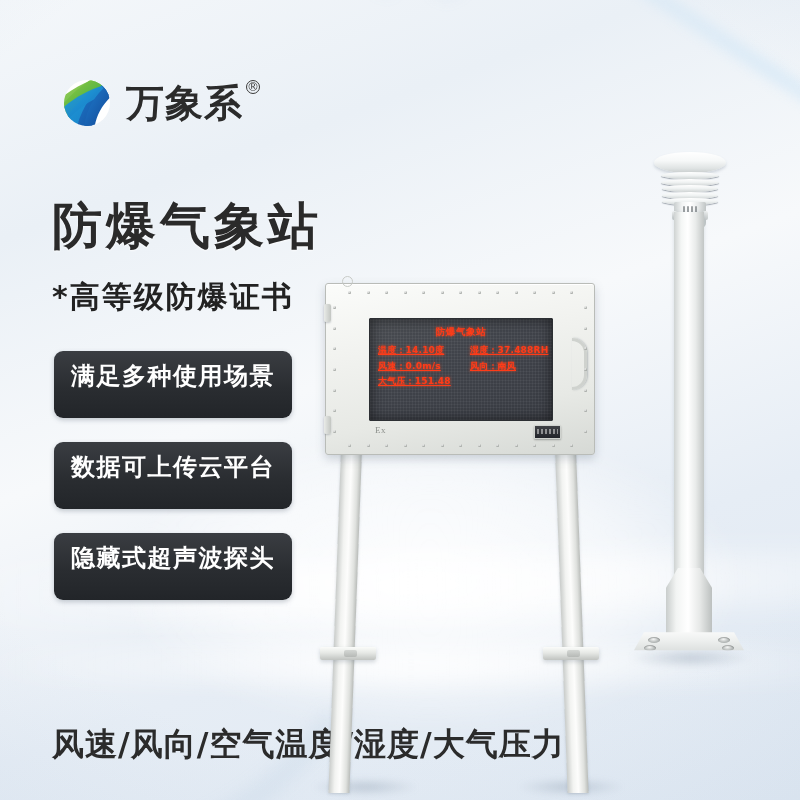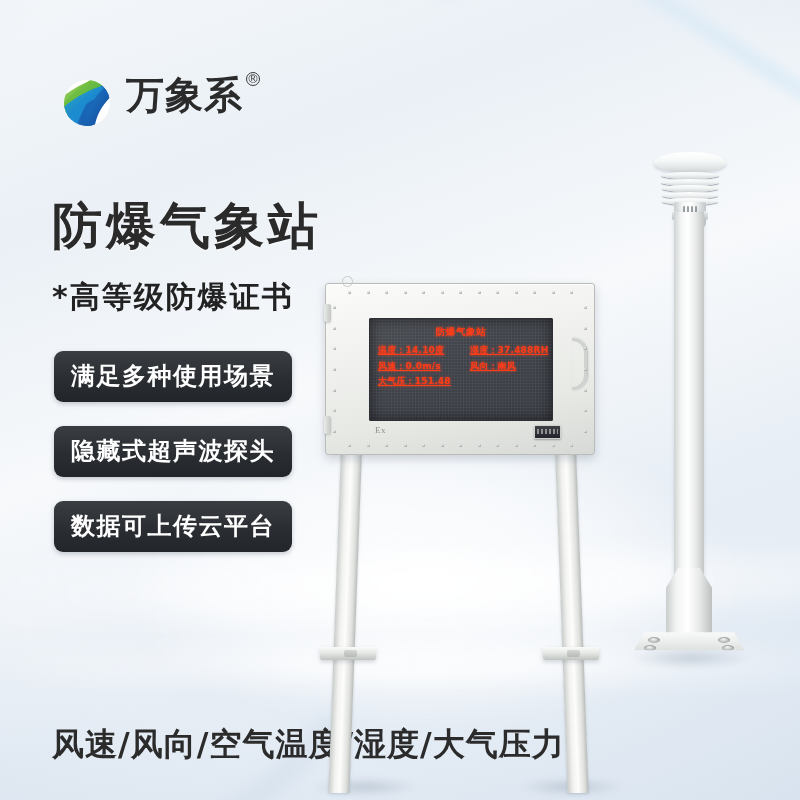--- a/index.html
+++ b/index.html
@@ -62,21 +62,21 @@
     position:absolute;left:-40px;top:648px;width:900px;height:34px;
     background:linear-gradient(90deg,rgba(255,255,255,.0),rgba(255,255,255,.75),rgba(255,255,255,.1));
     filter:blur(11px);
   }
   .vig{
     position:absolute;inset:0;
     background:radial-gradient(ellipse 115% 95% at 48% 42%,rgba(255,255,255,0) 55%,rgba(176,196,219,.30) 100%);
   }
 
   
-  #logo{position:absolute;left:60px;top:76px;display:flex;gap:12px;}
+  #logo{position:absolute;left:60px;top:76px;display:flex;align-items:center;gap:12px;}
   .logo-mark{width:54px;height:54px;position:relative;flex:0 0 auto;}
   .logo-txt{
     font-family:"DejaVu Sans","Liberation Sans",sans-serif;
     font-size:38px;font-weight:bold;color:#2b2b2b;letter-spacing:1px;
     position:relative;line-height:1;white-space:nowrap;
   }
   .reg{
     position:absolute;right:-17px;top:-4px;font-size:12px;font-weight:normal;color:#3a3a3a;
     border:1px solid #3a3a3a;border-radius:50%;width:12px;height:12px;
     line-height:12px;text-align:center;
@@ -93,21 +93,21 @@
     position:absolute;left:52px;top:277px;
     font-family:"DejaVu Sans","Liberation Sans",sans-serif;
     font-size:30px;font-weight:bold;color:#222;letter-spacing:2px;white-space:nowrap;text-align:right;
   }
 
   
   #pills{position:absolute;left:54px;top:351px;display:flex;flex-direction:column;gap:24px;}
   .pill{
     background:linear-gradient(180deg,#3a3d42 0%,#2a2d31 55%,#222529 100%);
     color:#fff;border-radius:9px;
-    padding:9px 17px 10px 17px;
+    padding:9px 17px 26px 17px;
     font-family:"DejaVu Sans","Liberation Sans",sans-serif;
     font-size:24px;font-weight:bold;letter-spacing:1.5px;white-space:nowrap;
     box-shadow:0 2px 5px rgba(60,75,95,.28);
     display:inline-block;align-self:flex-start;
   }
 
   
   #banner{
     position:absolute;left:52px;top:723px;
     font-family:"DejaVu Sans","Liberation Sans",sans-serif;
@@ -313,22 +313,22 @@
       <span>万象系</span>
       <span class="reg">®</span>
     </span>
   </div>
 
   <div id="headline">防爆气象站</div>
   <div id="subhead">*高等级防爆证书</div>
 
   <div id="pills">
     <span class="pill">满足多种使用场景</span>
+    <span class="pill">数据可上传云平台</span>
     <span class="pill">隐藏式超声波探头</span>
-    <span class="pill">数据可上传云平台</span>
   </div>
 
   <div id="banner">风速/风向/空气温度/湿度/大气压力</div>
 
   <div id="cabinet-assembly">
     <div class="shadow-floor" style="left:-14px;top:495px;width:108px;height:18px;"></div>
     <div class="shadow-floor" style="left:192px;top:495px;width:108px;height:18px;"></div>
 
     <div class="leg" id="leg-left"></div>
     <div class="leg" id="leg-right"></div>

